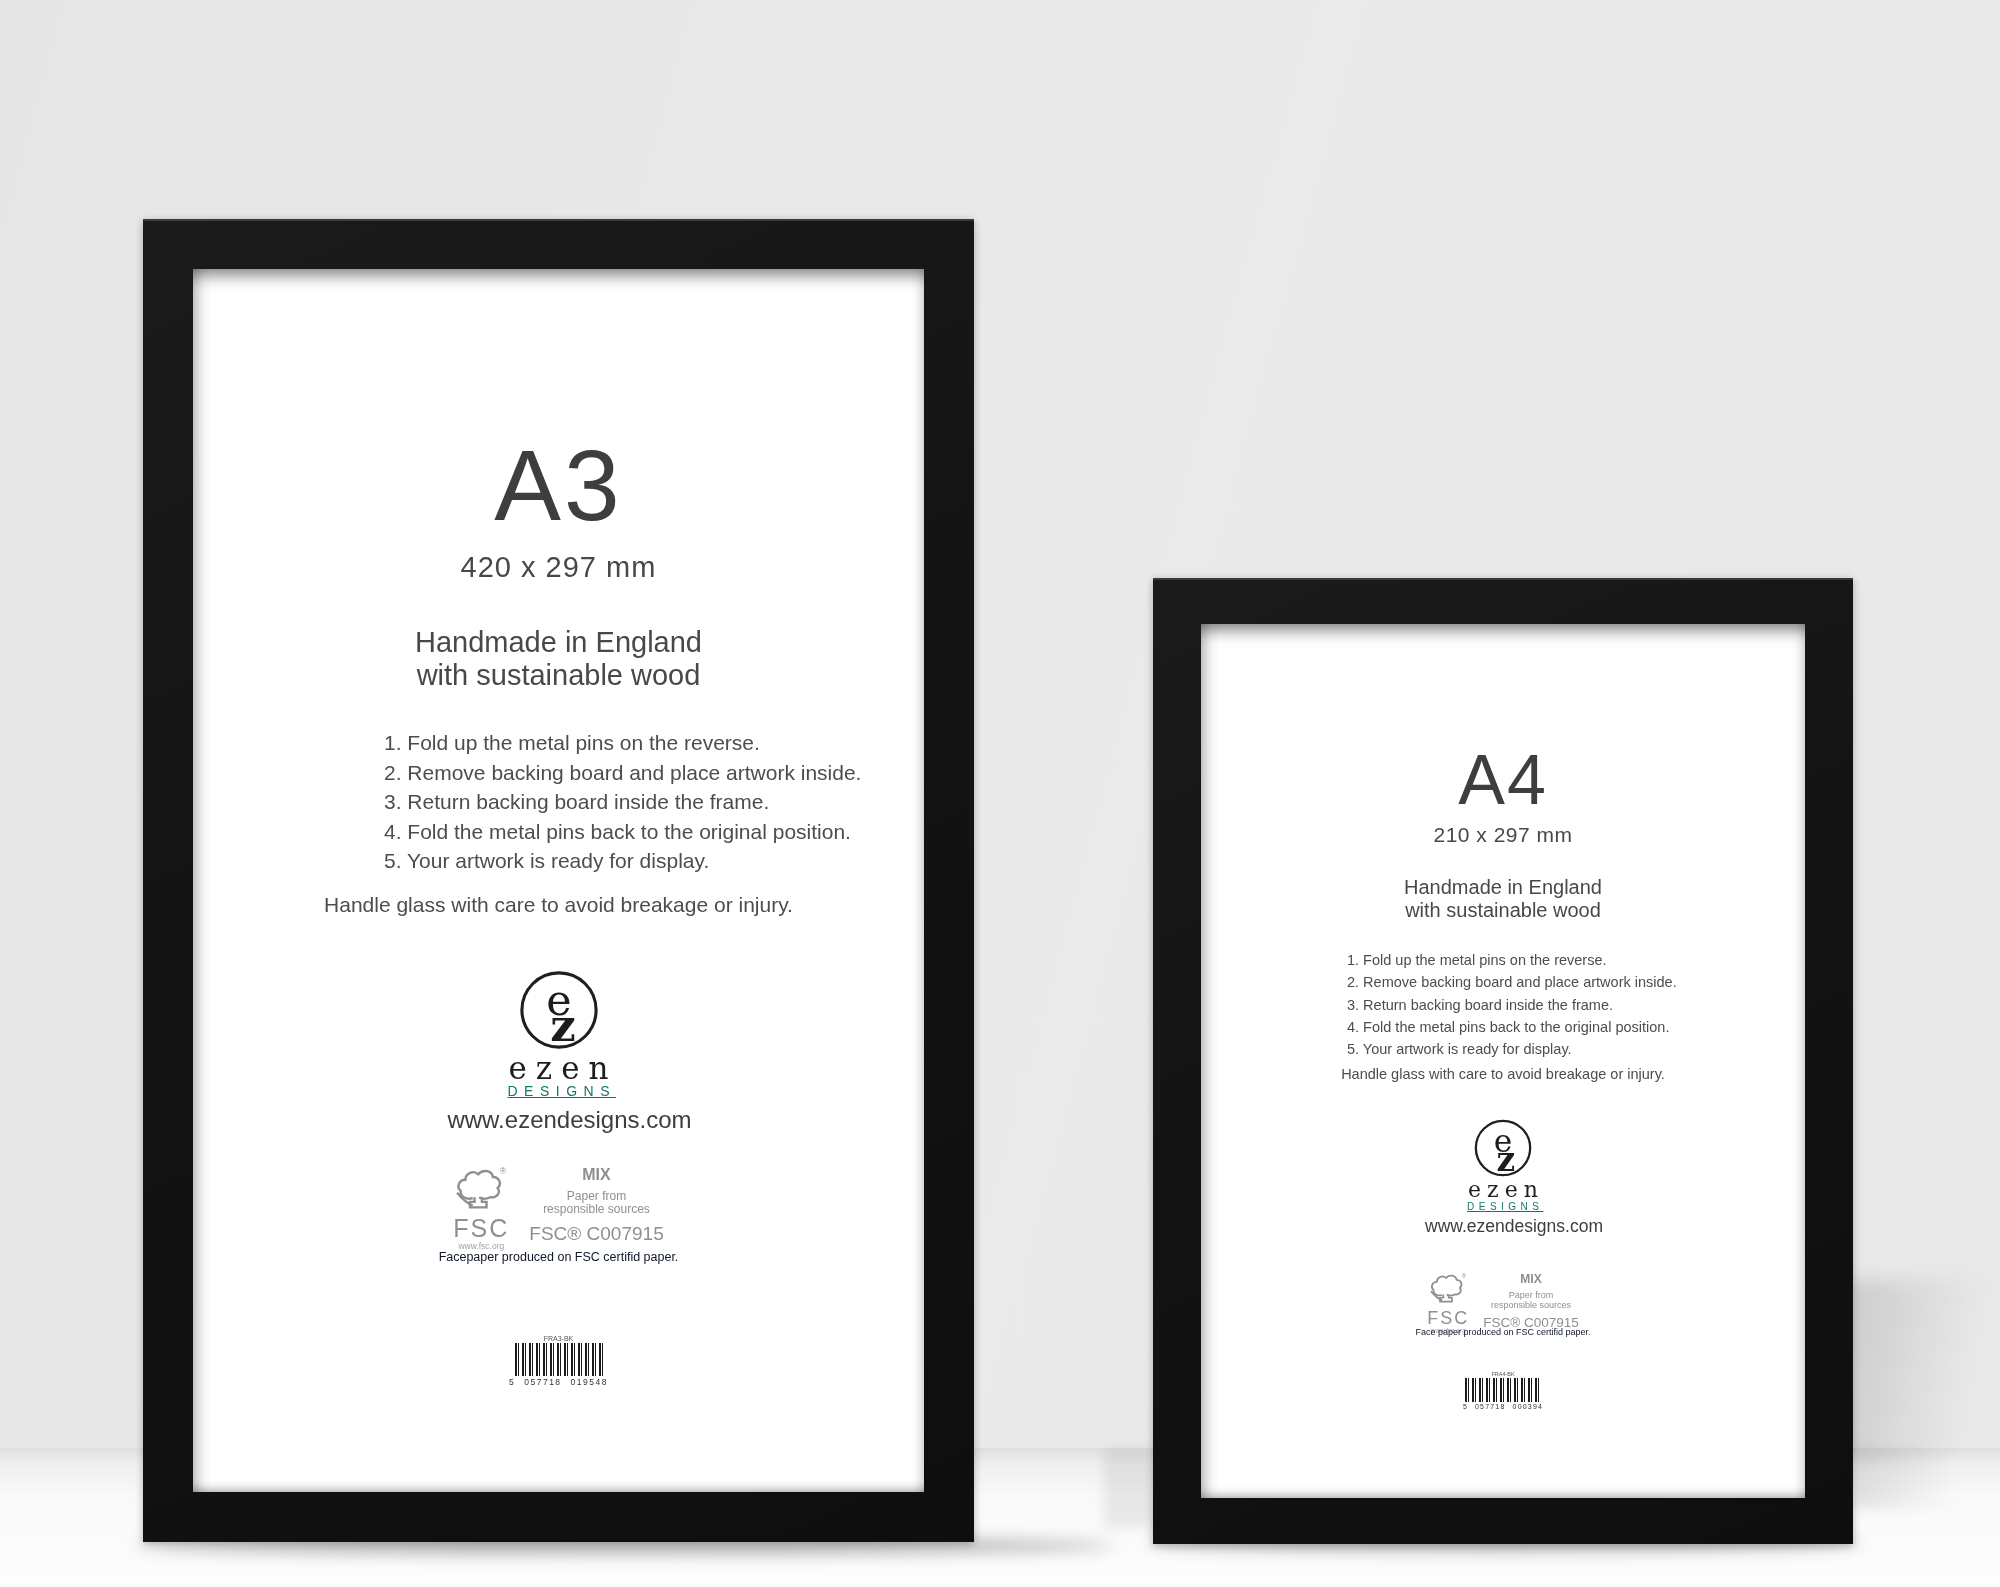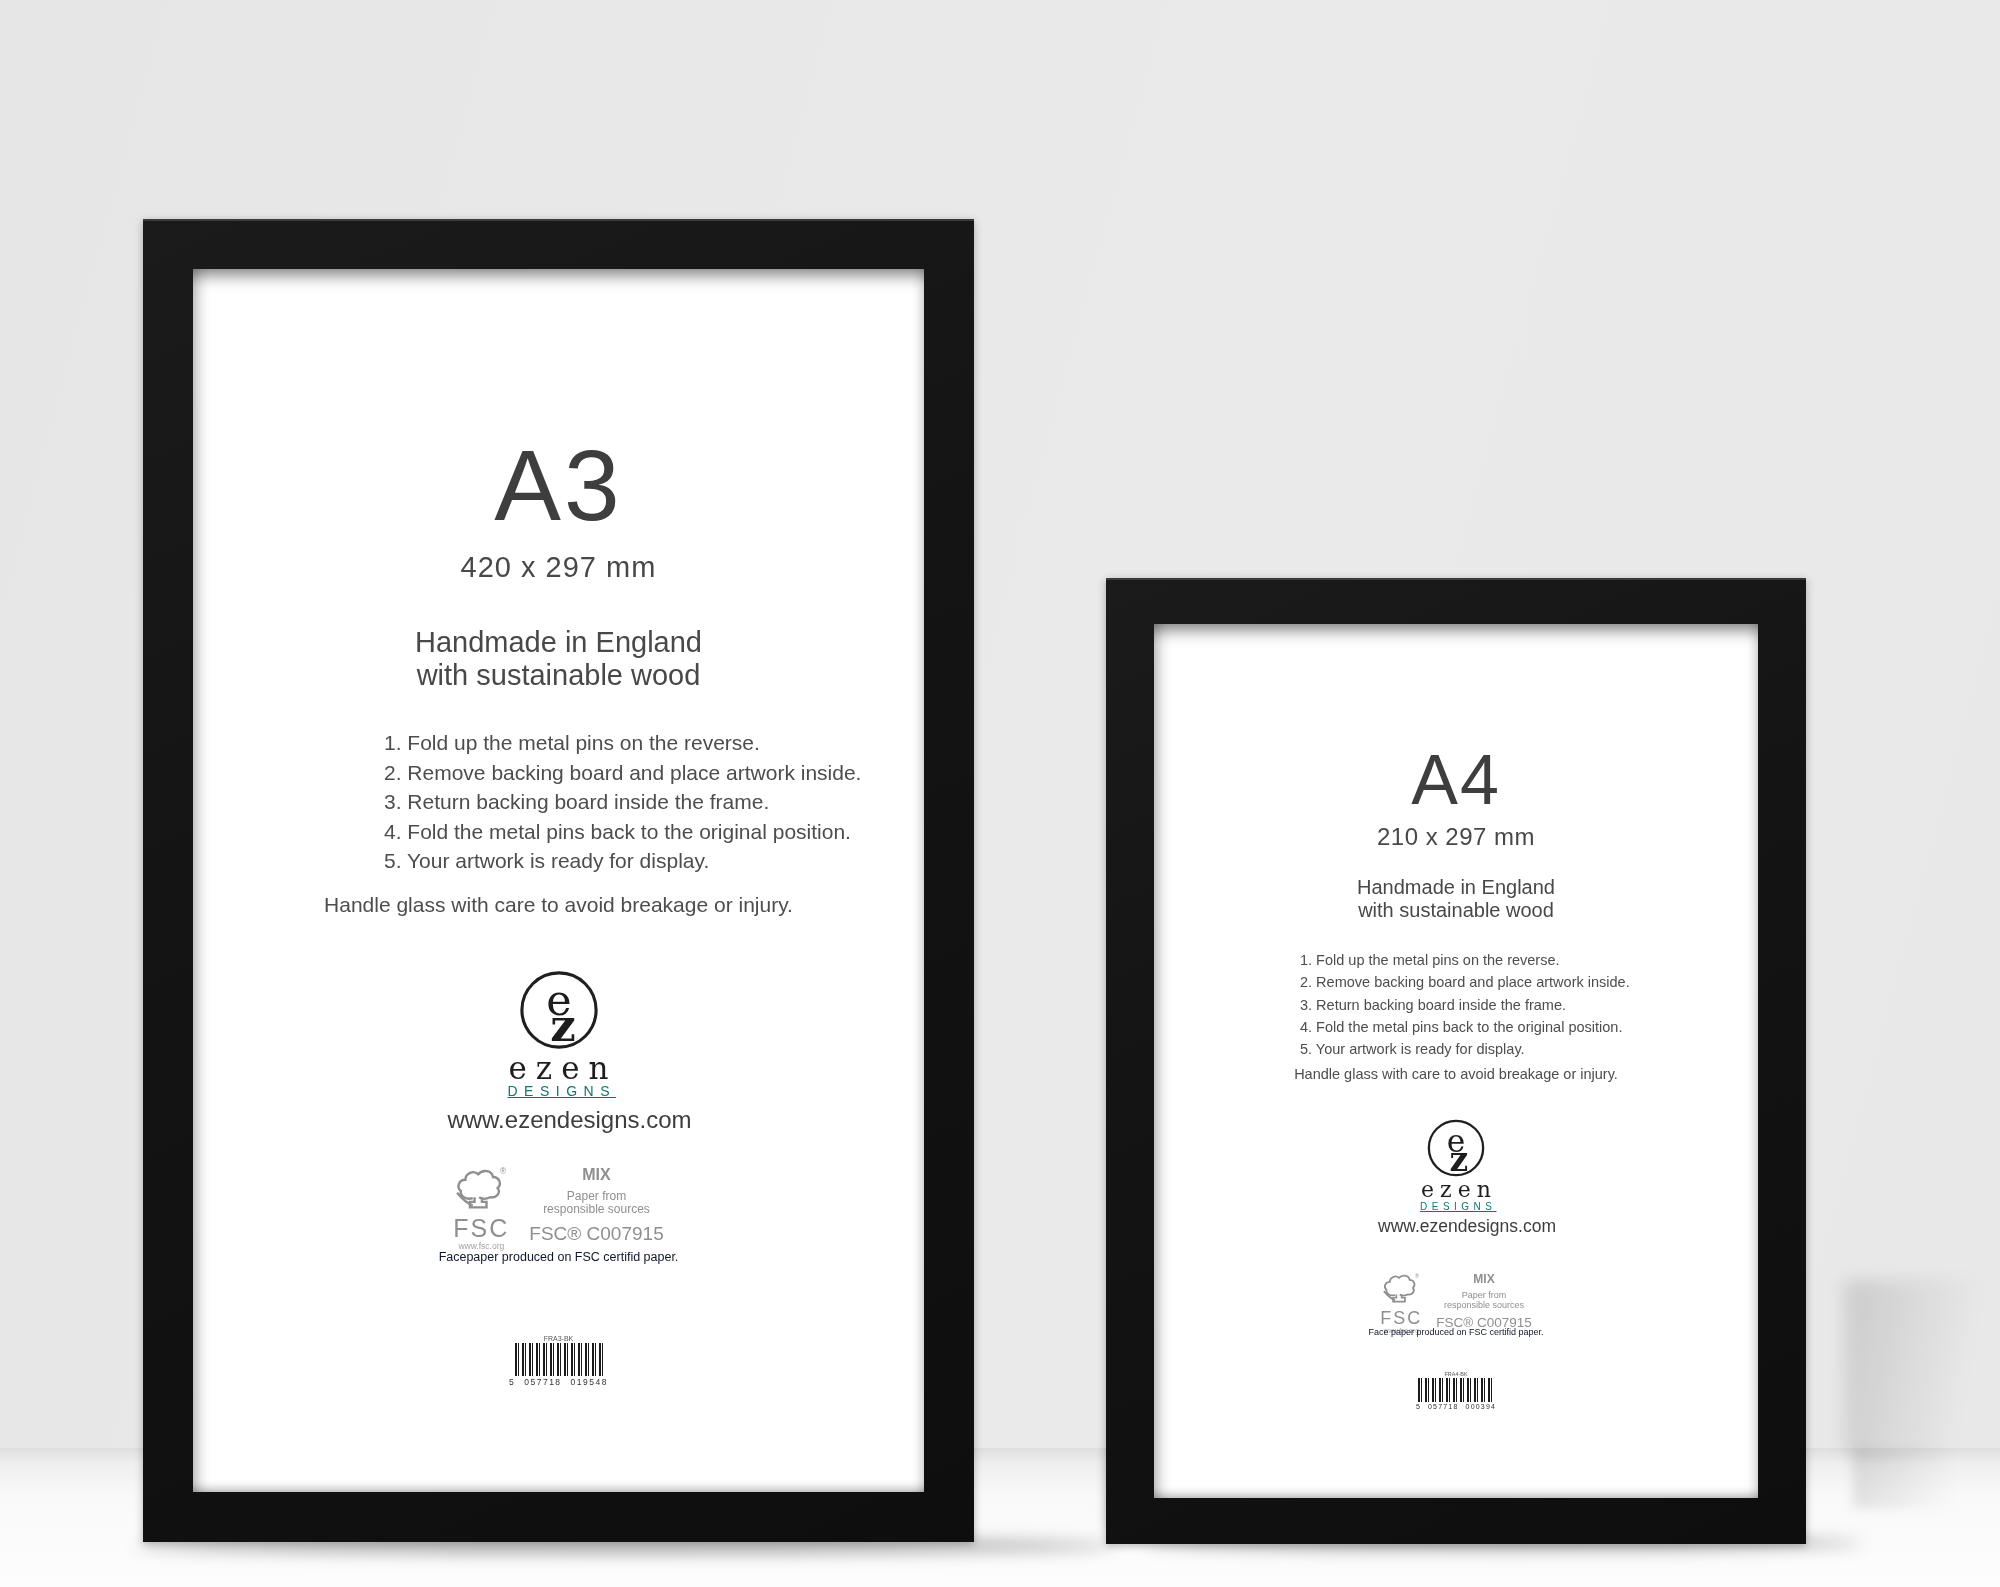--- a/index.html
+++ b/index.html
@@ -18,21 +18,21 @@
   .under-shadow{position:absolute;background:rgba(0,0,0,.30);filter:blur(8px);border-radius:50%;}
   .under-a3{left:135px;top:1538px;width:980px;height:16px;}
   .under-a4{left:1146px;top:1536px;width:716px;height:15px;background:rgba(0,0,0,.28);}
 
   .frame{position:absolute;
          background:linear-gradient(155deg,#1b1b1b 0%,#141414 40%,#0e0e0e 100%);
          box-shadow:0 2px 8px rgba(0,0,0,.28);}
   .frame::before{content:"";position:absolute;left:0;right:0;top:0;height:2px;
          background:rgba(255,255,255,.15);}
   .frame-a3{left:143px;top:219px;width:831px;height:1323px;}
-  .frame-a4{left:1106px;top:578px;width:700px;height:966px;}
+  .frame-a4{left:1153px;top:578px;width:700px;height:966px;}
   .paper{position:absolute;background:#fff;
          box-shadow:inset 0 18px 16px -12px rgba(0,0,0,.50),
                     inset 16px 0 14px -12px rgba(0,0,0,.30),
                     inset -12px 0 12px -10px rgba(0,0,0,.22),
                     inset 0 -12px 10px -9px rgba(0,0,0,.30);}
   .frame-a3 .paper{left:50px;top:50px;right:50px;bottom:50px;}
   .frame-a4 .paper{left:48px;top:46px;right:48px;bottom:46px;}
 
   .paper .abs{position:absolute;left:0;right:0;text-align:center;}
   .size-heading{font-weight:300;line-height:1;color:#3e3e3e;}
@@ -79,21 +79,21 @@
   .frame-a3 .fsc-src{font-size:12px;line-height:13px;margin-top:6px;}
   .frame-a3 .fsc-cert{font-size:19px;margin-top:7px;}
   .frame-a3 .fsc-note{top:981px;font-size:12.5px;}
   .frame-a3 .barcode{top:1066px;}
   .frame-a3 .barcode-label{font-size:7px;}
   .frame-a3 .bars{width:88px;height:33px;margin-top:1px;}
   .frame-a3 .barcode-digits{font-size:8.5px;letter-spacing:1.5px;gap:9px;margin-top:1px;}
 
   
   .frame-a4 .size-heading{top:121px;font-size:70px;letter-spacing:2px;}
-  .frame-a4 .dims{top:199px;font-size:24px;letter-spacing:.5px;}
+  .frame-a4 .dims{top:199px;font-size:21px;letter-spacing:.5px;}
   .frame-a4 .tagline{top:252px;font-size:20px;line-height:23px;}
   .frame-a4 .instructions{top:325px;left:146px;width:390px;font-size:14.5px;line-height:22.3px;}
   .frame-a4 .care{top:442px;font-size:14.5px;}
   .frame-a4 .logo{top:494px;}
   .frame-a4 .logo svg{width:60px;height:60px;}
   .frame-a4 .brand-name{top:553px;font-size:22px;letter-spacing:6px;padding-left:6px;}
   .frame-a4 .brand-sub{top:577px;font-size:10px;letter-spacing:4.5px;padding-left:4.5px;}
   .frame-a4 .website{top:592px;font-size:17.5px;}
   .frame-a4 .fsc-row{top:648px;gap:14px;}
   .frame-a4 .fsc-tree{width:40px;height:33px;}

